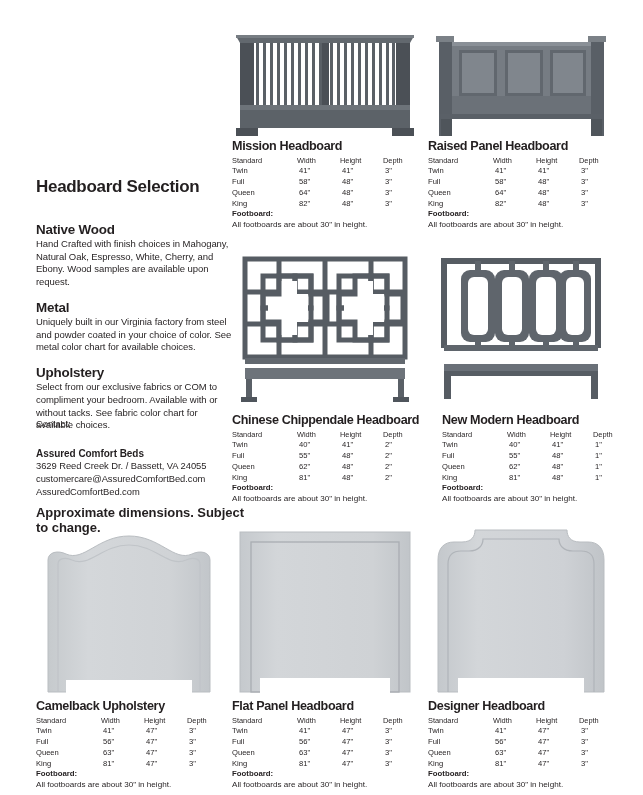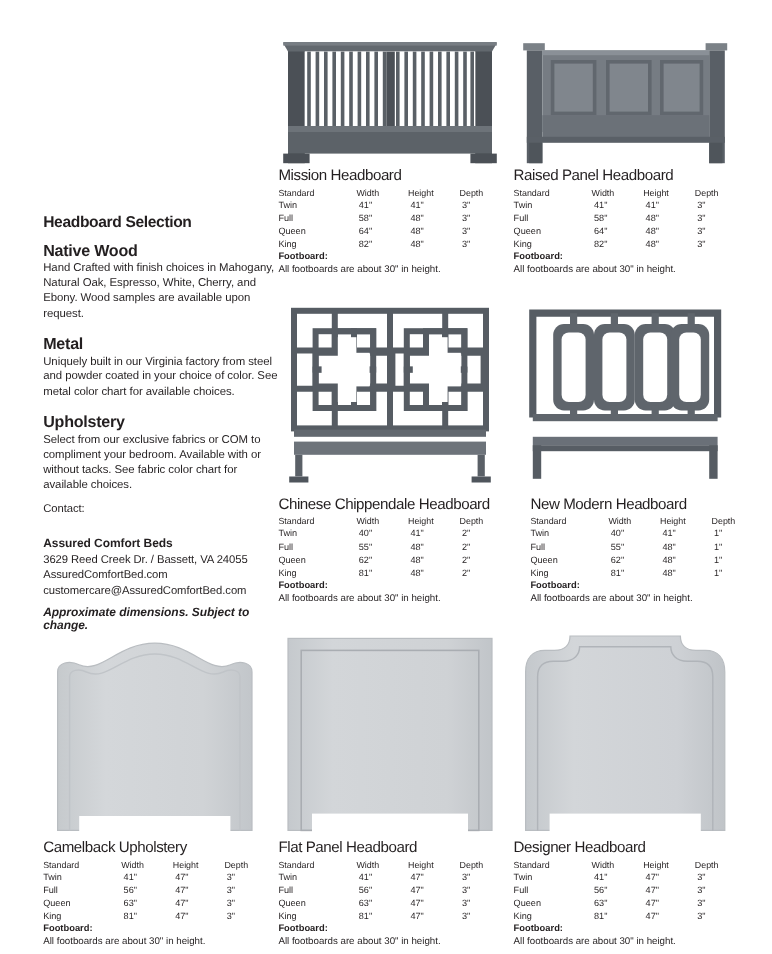--- a/index.html
+++ b/index.html
@@ -17,24 +17,24 @@
   }
 
   
   #left-column {
     position: absolute;
     left: 36px;
     top: 178px;
     width: 198px;
   }
   .page-title {
-    font-size: 13px;
+    font-size: 17px;
     font-weight: bold;
     letter-spacing: -0.3px;
-    margin: 0 0 9px 0;
+    margin: 0 0 25px 0;
     line-height: 1.1;
   }
   .section-heading {
     font-size: 13.4px;
     font-weight: bold;
     letter-spacing: -0.2px;
     margin: 0 0 1px 0;
     line-height: 1.15;
   }
   .section-body {
@@ -54,31 +54,30 @@
     font-size: 9.4px;
     line-height: 1.36;
     letter-spacing: -0.05px;
   }
   #contact-block .company { font-weight: bold; font-size: 10px; margin-top: 16px; }
   #disclaimer {
     position: absolute;
     left: 36px;
     top: 505px;
     width: 210px;
-    font-size: 10px;
-    font-style: italic;
+    font-size: 13px;
     font-weight: bold;
     letter-spacing: -0.05px;
   }
 
   
   .product { position: absolute; }
   .product-title {
     font-size: 12.6px;
-    font-weight: normal;
+    font-weight: bold;
     letter-spacing: -0.35px;
     margin: 0 0 2px 0;
     line-height: 1.1;
     white-space: nowrap;
   }
 
   table.spec {
     border-collapse: collapse;
     font-size: 7.6px;
     width: 186px;
@@ -125,22 +124,22 @@
   <p class="section-body">Uniquely built in our Virginia factory from steel and powder coated in your choice of color. See metal color chart for available choices.</p>
 
   <h2 class="section-heading">Upholstery</h2>
   <p class="section-body">Select from our exclusive fabrics or COM to compliment your bedroom. Available with or without tacks. See fabric color chart for available choices.</p>
 </div>
 
 <div id="contact-block">
   <div>Contact:</div>
   <div class="company">Assured Comfort Beds</div>
   <div>3629 Reed Creek Dr. / Bassett, VA 24055</div>
+  <div>customercare@AssuredComfortBed.com</div>
   <div>AssuredComfortBed.com</div>
-  <div>customercare@AssuredComfortBed.com</div>
 </div>
 <div id="disclaimer">Approximate dimensions. Subject to change.</div>
 
 <div class="img-frame" style="left:232px; top:26px;">
   <svg width="186" height="112" viewBox="0 0 186 112" aria-hidden="true">
 
     <rect x="8" y="14" width="14" height="96" fill="#4b5056"></rect>
     <rect x="164" y="14" width="14" height="96" fill="#4b5056"></rect>
 
     <polygon points="4,10 182,10 178,17 8,17" fill="#62686e"></polygon>

